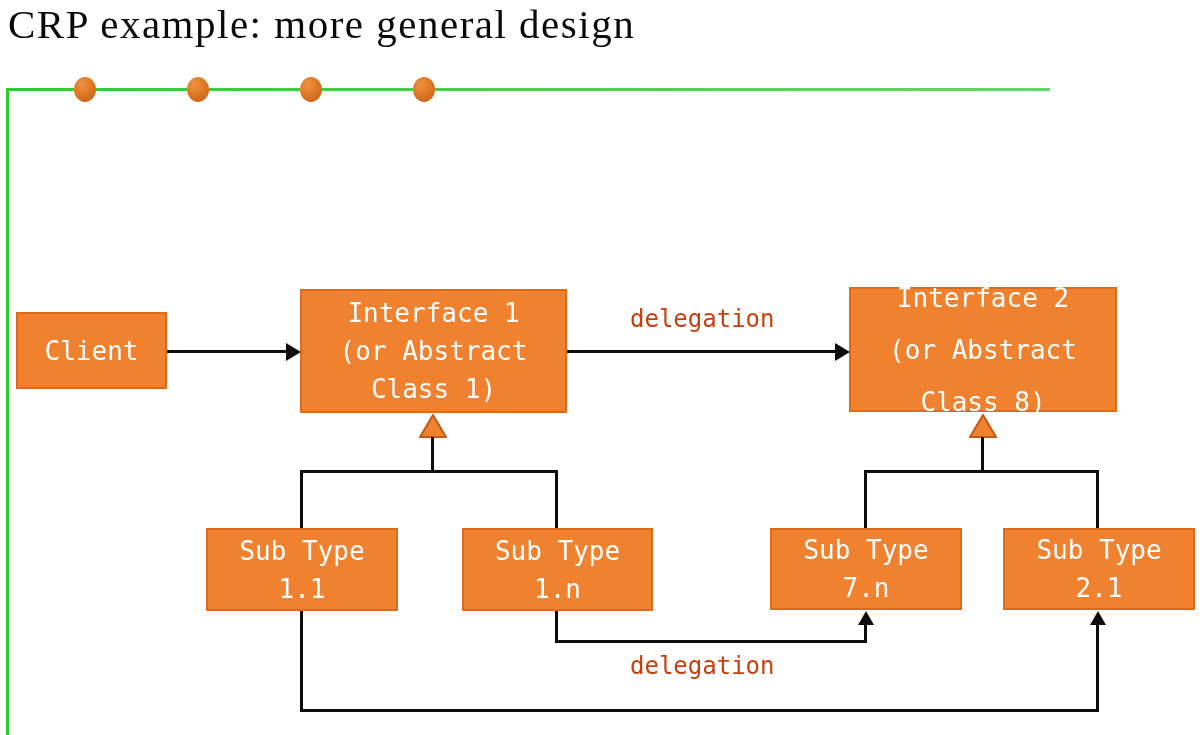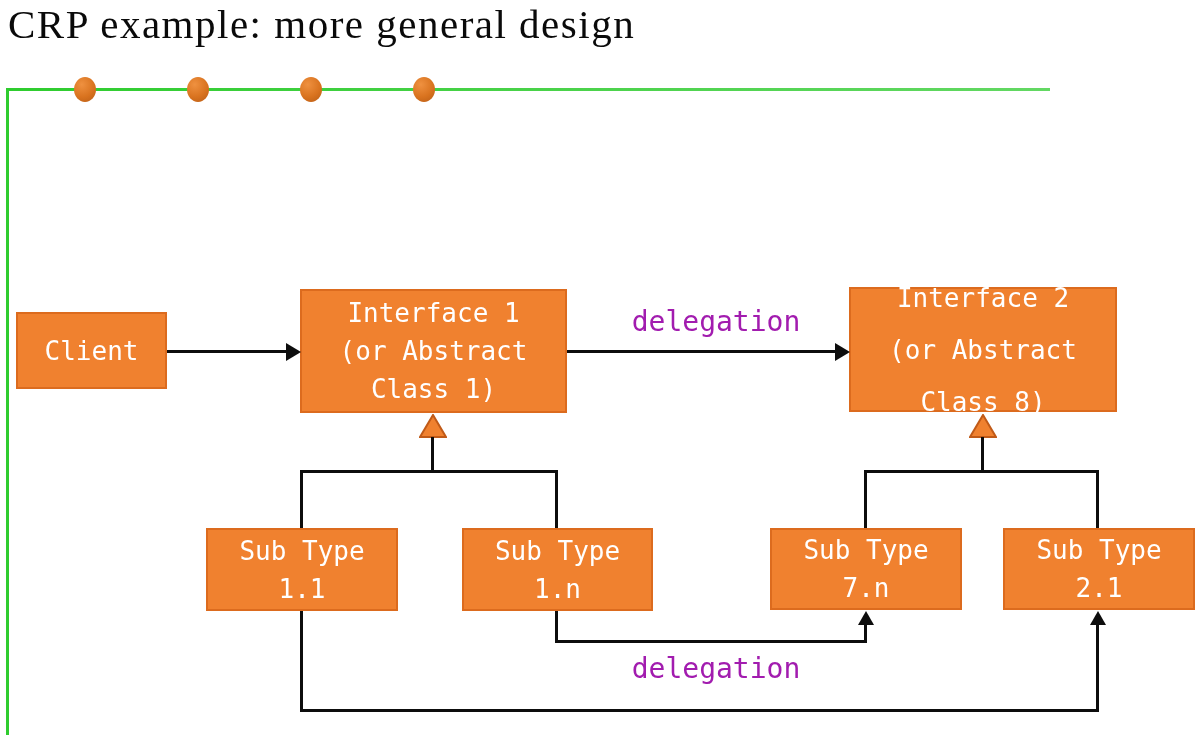--- a/index.html
+++ b/index.html
@@ -42,22 +42,22 @@
   .arr-right { position:absolute; width:0; height:0;
                border-top:9px solid transparent; border-bottom:9px solid transparent;
                border-left:15px solid #0d0d0d; }
   .arr-up    { position:absolute; width:0; height:0;
                border-left:8px solid transparent; border-right:8px solid transparent;
                border-bottom:14px solid #0d0d0d; }
   
   .tri { position:absolute; width:28px; height:24px; }
   
   .edge-label {
-    position:absolute; width:172px; text-align:center; color:#a21caf;
-    font-size:28px; white-space:nowrap;
+    position:absolute; width:172px; color:#c2410c;
+    font-size:24px; white-space:nowrap;
   }
 </style>
 </head>
 <body>
 
 <div id="slide">
 
   <div class="title">CRP example: more general design</div>
 
   <div class="green-h"></div>

